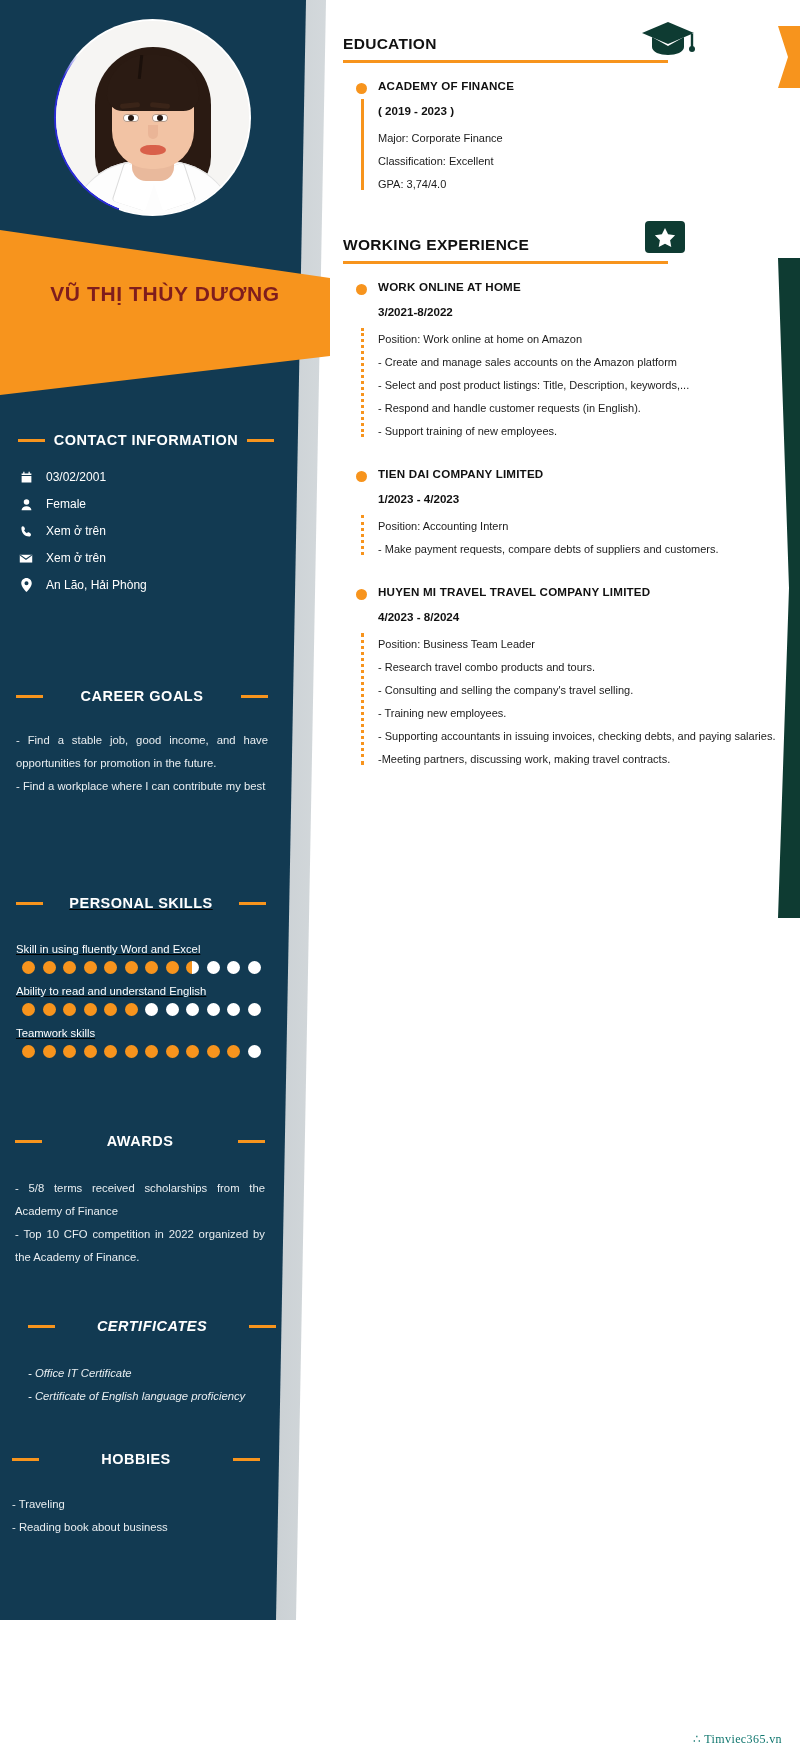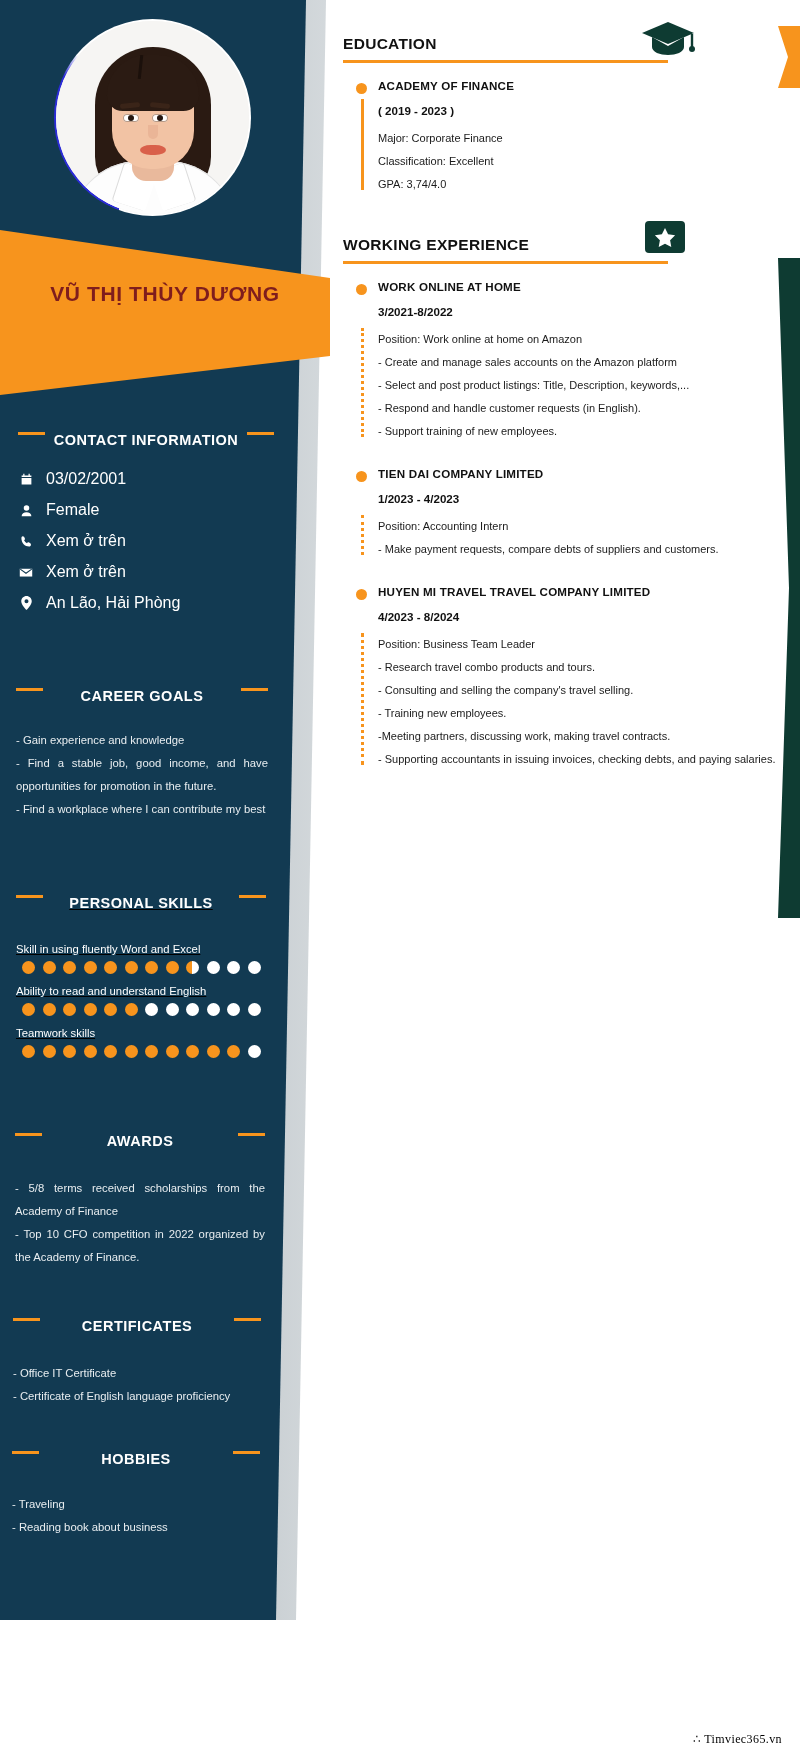--- a/index.html
+++ b/index.html
@@ -81,36 +81,36 @@
     color:#7f1d1d; font-size:21px; font-weight:bold; letter-spacing:.6px;
     margin-top:52px; text-align:center; white-space:nowrap;
   }
   .name-sub{
     position:absolute; left:0; right:0; top:100px; text-align:center;
     color:#ffffff; font-size:10px; z-index:7;
   }
 
   
   .sb-section{ position:absolute; z-index:6; }
-  .sb-head{ display:flex; gap:8px; }
+  .sb-head{ display:flex; align-items:center; gap:8px; }
   .sb-dash{ height:3px; background:#f7941d; flex:0 0 auto; }
   .sb-dash.l{ width:27px; }
   .sb-dash.r{ width:27px; }
   .sb-title{
     flex:1; text-align:center; color:#ffffff; font-weight:bold;
     font-size:14.5px; letter-spacing:.5px; white-space:nowrap;
   }
   .sb-body{ color:#e8edf0; font-size:11.3px; line-height:23px; }
   .sb-body p{ text-align:justify; }
 
   
   .c-row{ display:flex; align-items:center; gap:12px; margin-bottom:13px; }
   .c-ico{ width:16px; text-align:center; color:#ffffff; display:inline-block; }
   .c-ico svg{ display:block; margin:0 auto; }
-  .c-txt{ color:#ffffff; font-size:16px; }
+  .c-txt{ color:#ffffff; font-size:12px; }
 
   
   .sk-label{ color:#ffffff; font-size:11.3px; margin-bottom:6px; }
   .sk-dots{ display:flex; gap:7.5px; margin:0 0 11px 6px; }
   .dot{ width:13px; height:13px; border-radius:50%; background:#ffffff; flex:0 0 auto; }
   .dot.on{ background:#f7941d; }
   .dot.half{ background:linear-gradient(90deg,#f7941d 0 50%, #ffffff 50% 100%); }
 
   
   .main{ position:absolute; left:333px; top:13px; width:467px; z-index:4; }
@@ -147,21 +147,21 @@
   }
   .arrow-green{
     position:absolute; right:0; top:258px; width:22px; height:660px; background:#0e3b32;
     clip-path: polygon(0 0, 22px 0, 22px 660px, 0 660px, 11px 330px);
     z-index:3;
   }
 
   
   .footer{
     position:absolute; right:18px; bottom:12px; z-index:8;
-    color:#000000; font-size:12px; letter-spacing:.4px;
+    color:#0f766e; font-size:12px; letter-spacing:.4px;
     font-family:"Liberation Serif", serif;
   }
 </style>
 </head>
 <body>
 
 <div id="page">
 
   <div class="arrow-orange"></div>
   <div class="arrow-green"></div>
@@ -250,21 +250,20 @@
     </div>
   </div>
 
   <div class="sb-section" style="left:16px; top:688px; width:252px;">
     <div class="sb-head">
       <span class="sb-dash l"></span>
       <span class="sb-title">CAREER GOALS</span>
       <span class="sb-dash r"></span>
     </div>
     <div class="sb-body" style="margin-top:25px;">
-      <p>-  Gain experience and knowledge</p>
       <p>- Find a stable job, good income, and have opportunities for promotion in the future.</p>
       <p>- Find a workplace where I can contribute my best</p>
     </div>
   </div>
 
   <div class="sb-section" style="left:16px; top:895px; width:250px;text-decoration:underline;">
     <div class="sb-head">
       <span class="sb-dash l"></span>
       <span class="sb-title">PERSONAL SKILLS</span>
       <span class="sb-dash r"></span>
@@ -329,21 +328,21 @@
       <span class="sb-dash l"></span>
       <span class="sb-title">AWARDS</span>
       <span class="sb-dash r"></span>
     </div>
     <div class="sb-body" style="margin-top:28px;">
       <p>- 5/8 terms received scholarships from the Academy of Finance</p>
       <p>- Top 10 CFO competition in 2022 organized by the Academy of Finance.</p>
     </div>
   </div>
 
-  <div class="sb-section" style="left:13px; top:1318px; width:248px;">
+  <div class="sb-section" style="left:28px; top:1318px; width:248px;font-style:italic;">
     <div class="sb-head">
       <span class="sb-dash l"></span>
       <span class="sb-title">CERTIFICATES</span>
       <span class="sb-dash r"></span>
     </div>
     <div class="sb-body" style="margin-top:28px;">
       <p>- Office IT Certificate</p>
       <p>- Certificate of English language proficiency</p>
     </div>
   </div>
@@ -427,22 +426,22 @@
       <div class="m-item" style="margin-top:24px;">
         <span class="m-bullet"></span>
         <span class="m-line dotted" style="top:48px;"></span>
         <div class="m-org">HUYEN MI TRAVEL TRAVEL COMPANY LIMITED</div>
         <div class="m-date">4/2023 - 8/2024</div>
         <div class="m-desc">
           <div>Position: Business Team Leader</div>
           <div>- Research travel combo products and tours.</div>
           <div>- Consulting and selling the company's travel selling.</div>
           <div>- Training new employees.</div>
+          <div>- Supporting accountants in issuing invoices, checking debts, and paying salaries.</div>
           <div>-Meeting partners, discussing work, making travel contracts.</div>
-          <div>- Supporting accountants in issuing invoices, checking debts, and paying salaries.</div>
         </div>
       </div>
     </div>
   </div>
 
   <div class="footer">∴ Timviec365.vn</div>
 
 </div>
 
 </body></html>

